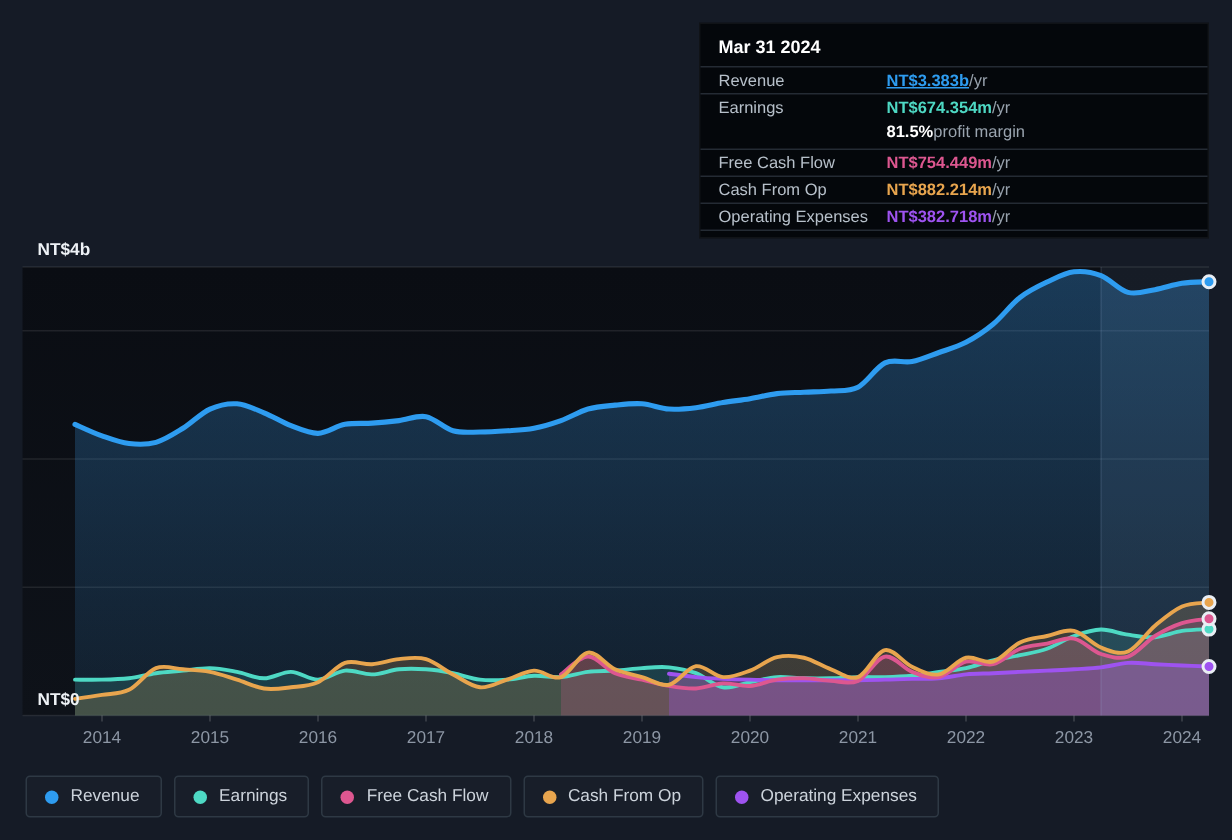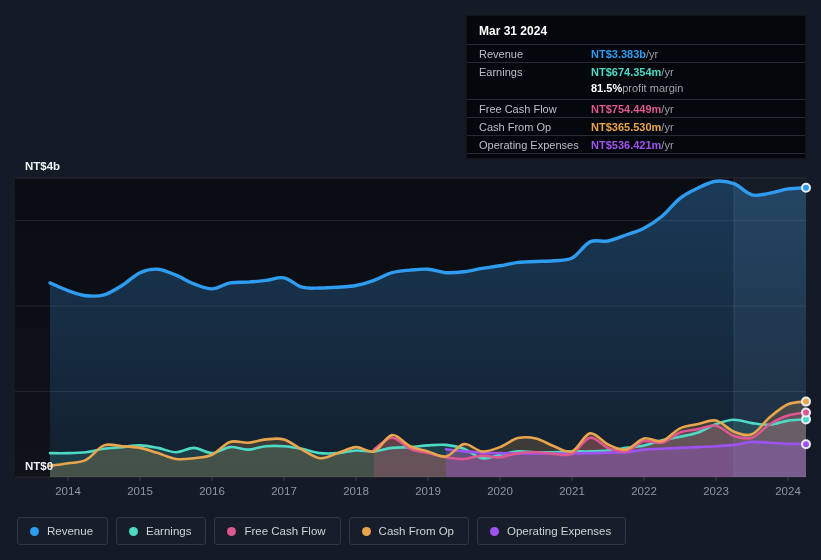--- a/index.html
+++ b/index.html
@@ -128,47 +128,47 @@
       <text x="716" y="495" text-anchor="middle" font-size="11.5" fill="#8d97a5">2023</text>
       <text x="788" y="495" text-anchor="middle" font-size="11.5" fill="#8d97a5">2024</text>
     </g>
 </svg>
 
 <div class="tooltip">
   <div class="tt-title">Mar 31 2024</div>
 
   <div class="tt-row">
     <span class="tt-label">Revenue</span>
-    <span class="tt-val"><b style="color: rgb(46, 156, 240);">NT$3.383b</b><span class="tt-suffix">/yr</span></span>
+    <span class="tt-val"><b style="color: rgb(46, 156, 240); text-decoration: underline;">NT$3.383b</b><span class="tt-suffix">/yr</span></span>
   </div>
 
   <div class="tt-block">
     <div class="tt-row">
       <span class="tt-label">Earnings</span>
       <span class="tt-val"><b style="color: rgb(78, 217, 196); margin-top: 40px;">NT$674.354m</b><span class="tt-suffix">/yr</span></span>
     </div>
     <div class="tt-row">
       <span class="tt-label"></span>
       <span><span class="tt-margin-val">81.5%</span><span class="tt-margin-label">profit margin</span></span>
     </div>
   </div>
 
   <div class="tt-row">
     <span class="tt-label">Free Cash Flow</span>
     <span class="tt-val"><b style="color: rgb(221, 87, 144);">NT$754.449m</b><span class="tt-suffix">/yr</span></span>
   </div>
 
   <div class="tt-row">
     <span class="tt-label">Cash From Op</span>
-    <span class="tt-val"><b style="color: rgb(232, 165, 78);">NT$365.530m</b><span class="tt-suffix">/yr</span></span>
+    <span class="tt-val"><b style="color: rgb(232, 165, 78);">NT$882.214m</b><span class="tt-suffix">/yr</span></span>
   </div>
 
   <div class="tt-row">
     <span class="tt-label">Operating Expenses</span>
-    <span class="tt-val"><b style="color: rgb(158, 83, 240);">NT$536.421m</b><span class="tt-suffix">/yr</span></span>
+    <span class="tt-val"><b style="color: rgb(158, 83, 240);">NT$382.718m</b><span class="tt-suffix">/yr</span></span>
   </div>
   <div class="tt-pad"></div>
 </div>
 
 <div class="legend">
   <div class="legend-item">
     <span class="legend-dot" style="background: rgb(46, 156, 240);"></span>
     <span>Revenue</span>
   </div>
   <div class="legend-item">

